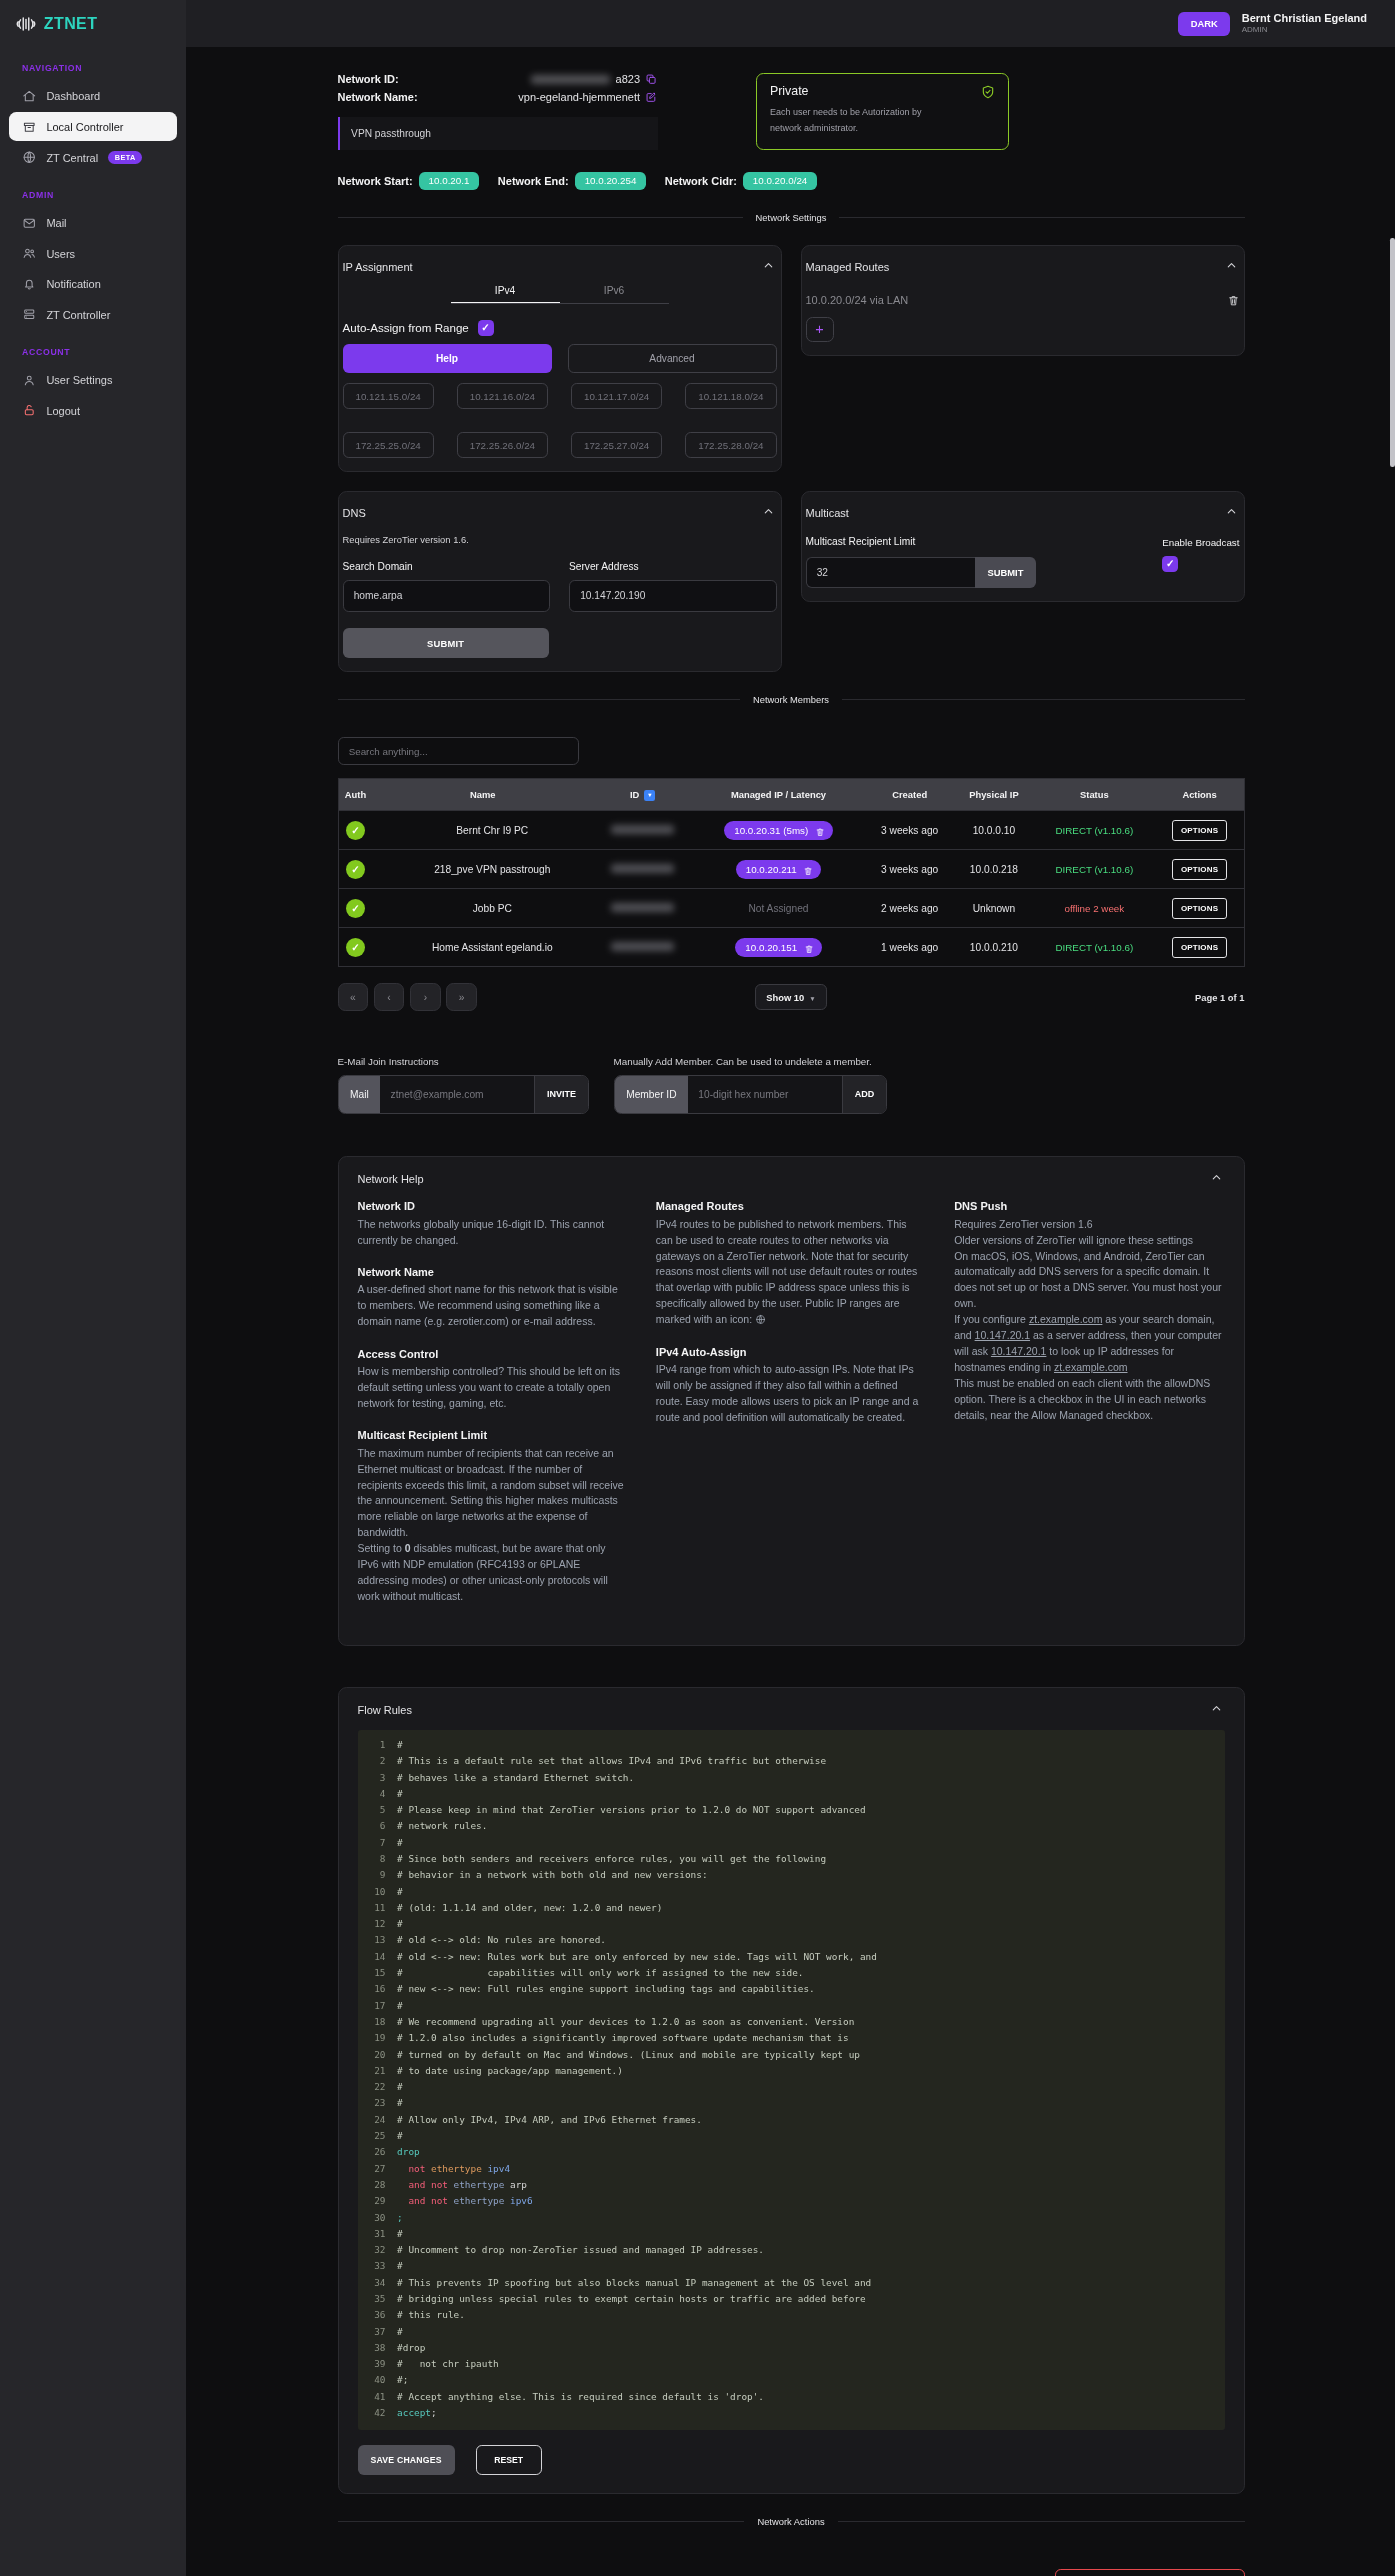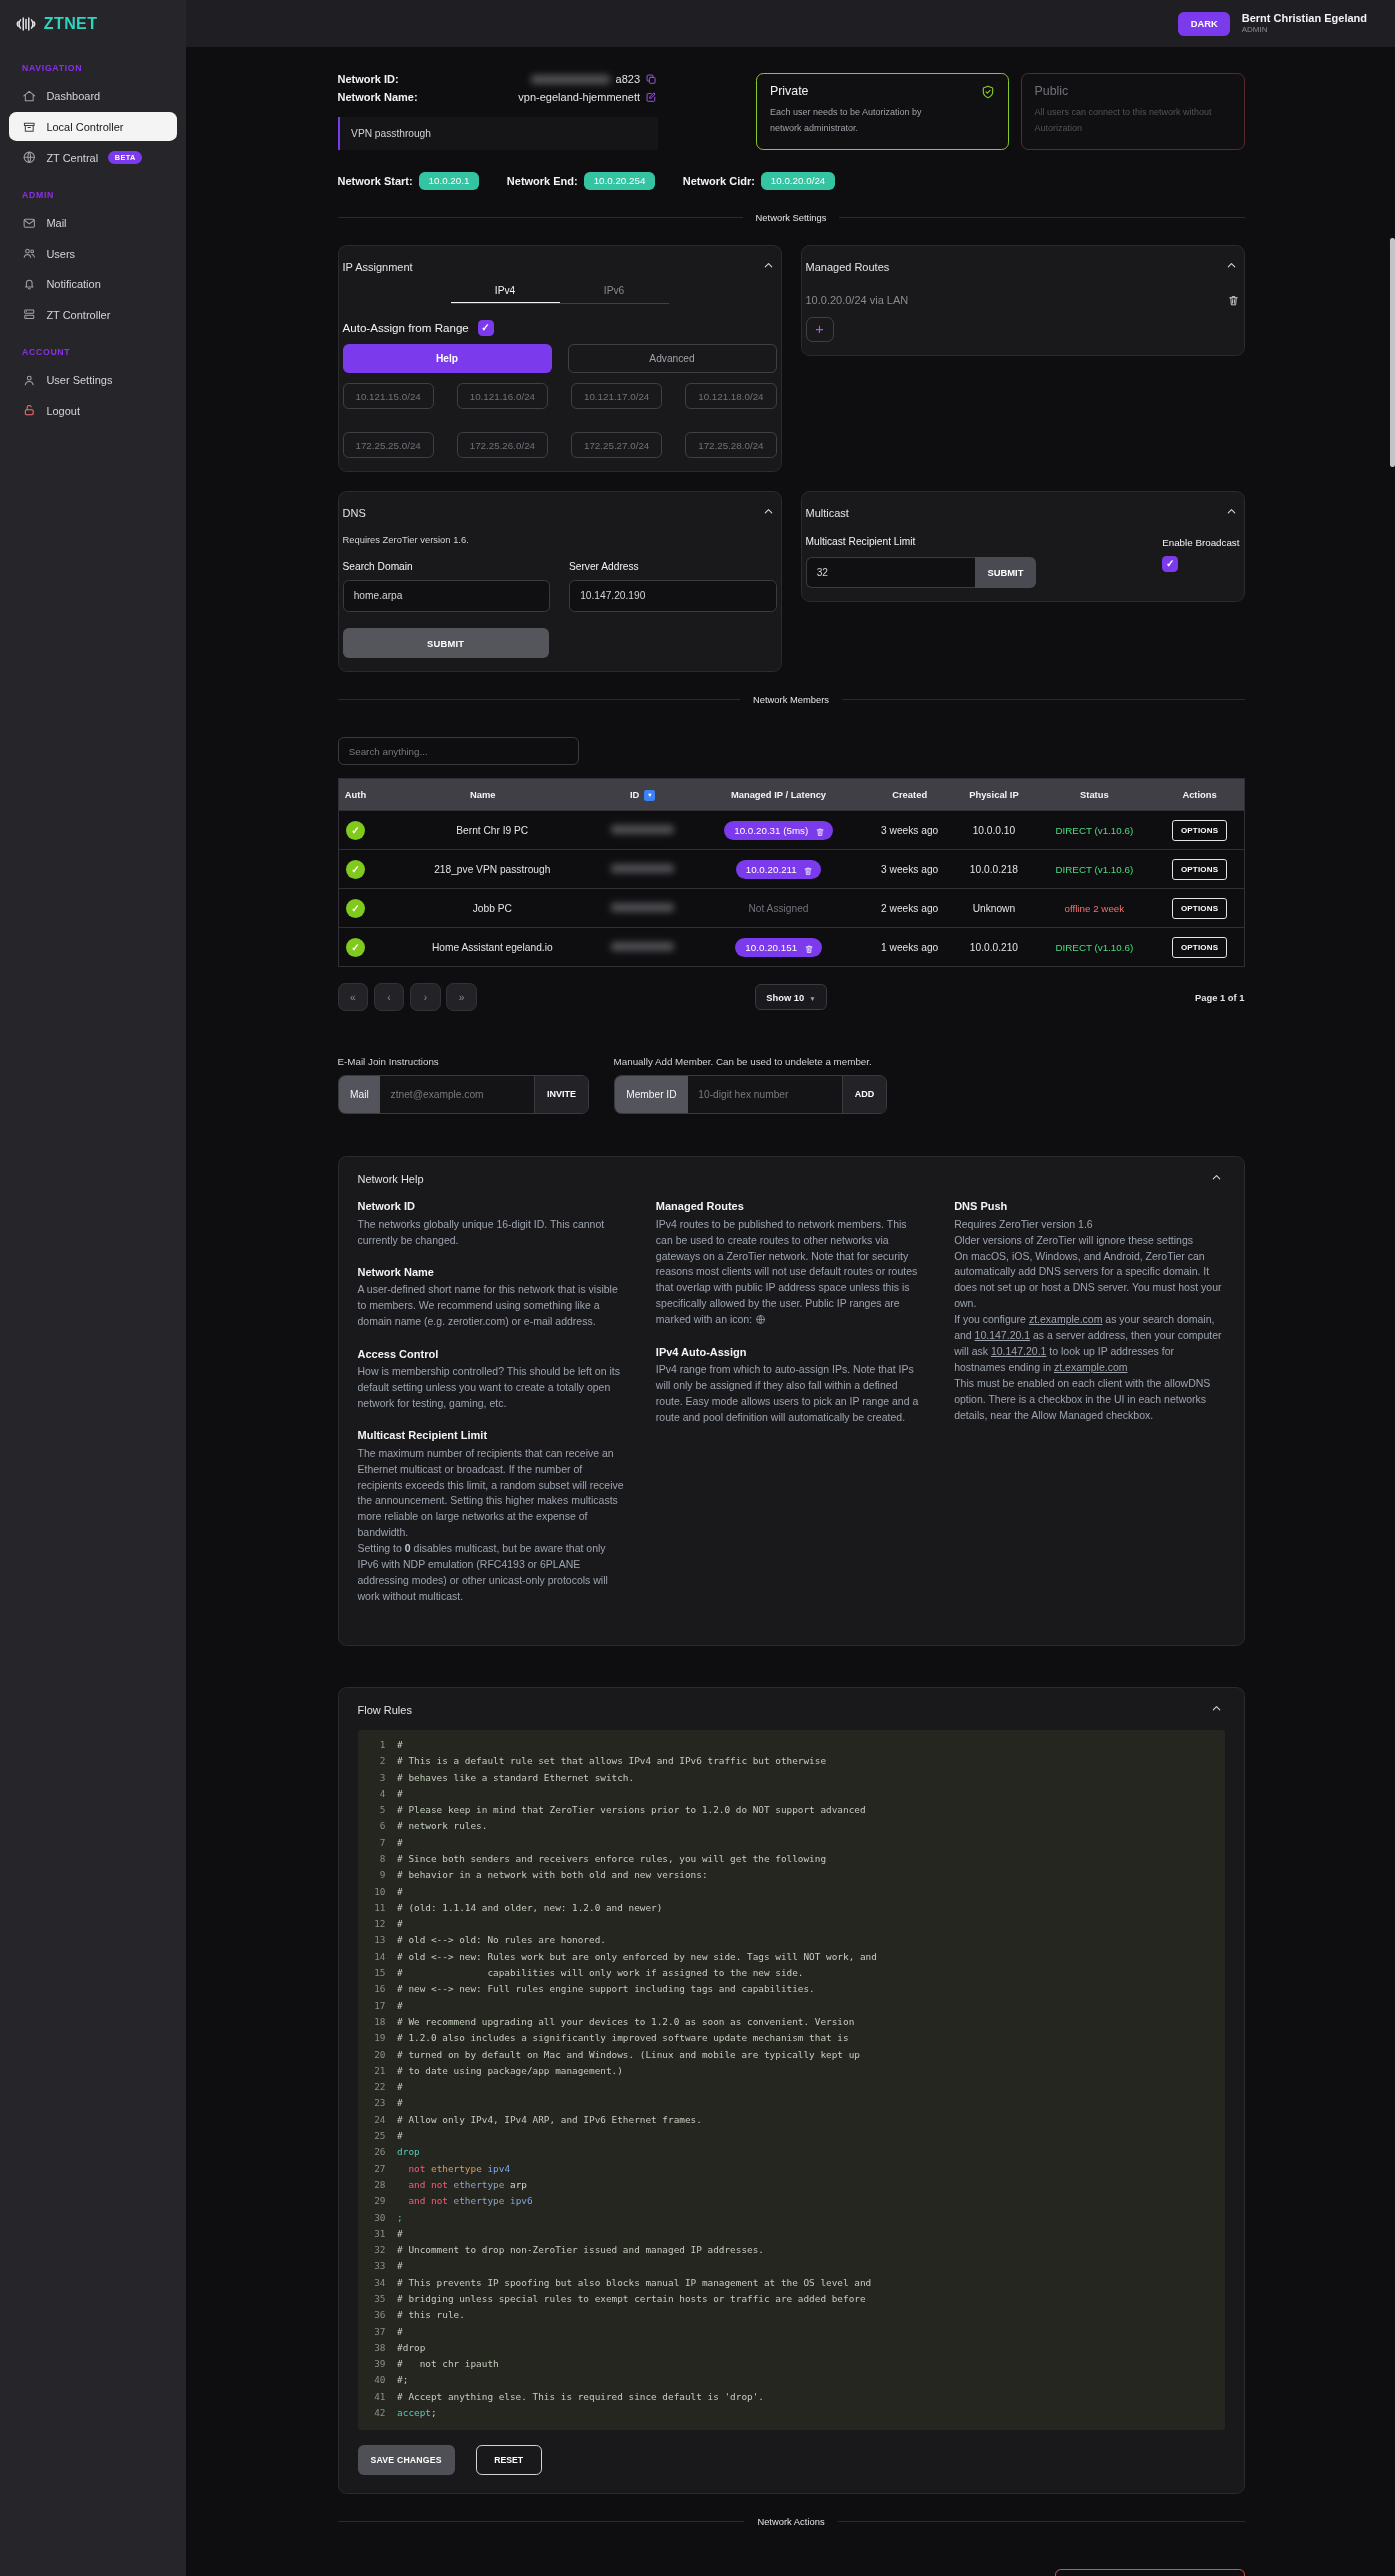--- a/index.html
+++ b/index.html
@@ -50,21 +50,21 @@
   .access-card.public { border:0.7px solid #5b2a31; background:#101012; }
   .access-title { font-size:12.4px; margin-bottom:7.3px; }
   .private .access-title { color:#f4f4f5; }
   .public .access-title { color:#71717a; }
   .access-desc { font-size:9px; line-height:1.7; }
   .private .access-desc { color:#a1a1aa; width:182px; }
   .public .access-desc { color:#52525b; }
   .shield { position:absolute; top:10.2px; right:11.6px; width:16px; height:16px; color:#8bc926; }
   .shield svg { width:16px; height:16px; }
 
-  .range-row { display:flex; align-items:center; gap:28px; margin-top:22px; }
+  .range-row { display:flex; align-items:center; gap:19px; margin-top:22px; }
   .range-pair { display:flex; align-items:center; gap:6.5px; }
   .range-label { font-size:11px; font-weight:bold; color:#f4f4f5; }
   .range-badge { background:#35c4a2; color:#fff; font-size:9.8px; padding:3.6px 9.4px; border-radius:5.8px; }
 
   .divider { display:flex; align-items:center; gap:13px; margin:22px 0; }
   .divider::before, .divider::after { content:""; flex:1; height:0.7px; background:#2a2a2f; }
   .divider span { font-size:9.4px; color:#e4e4e7; }
 
   
   .settings-grid { display:grid; grid-template-columns:1fr 1fr; gap:19px; align-items:start; }
@@ -328,24 +328,20 @@
           <div class="access-cards">
             <div class="access-card private">
               <div class="access-title">Private</div>
               <div class="access-desc">Each user needs to be Autorization by network administrator.</div>
               <span class="shield">
                 <svg viewBox="0 0 24 24" fill="none" stroke="currentColor" stroke-width="1.7" stroke-linecap="round" stroke-linejoin="round">
                     <path d="M12 3.5l7 2.5v6c0 4.2-3 6.8-7 8.5-4-1.7-7-4.3-7-8.5V6z"></path>
                     <path d="M9 11.8l2 2 4-4.2"></path>
                   </svg>
               </span>
-            </div>
-            <div class="access-card public">
-              <div class="access-title">Public</div>
-              <div class="access-desc">All users can connect to this network without Autorization</div>
             </div>
           </div>
         </section>
 
         <section class="range-row">
           <span class="range-pair">
             <span class="range-label">Network Start:</span>
             <span class="range-badge">10.0.20.1</span>
           </span>
           <span class="range-pair">

